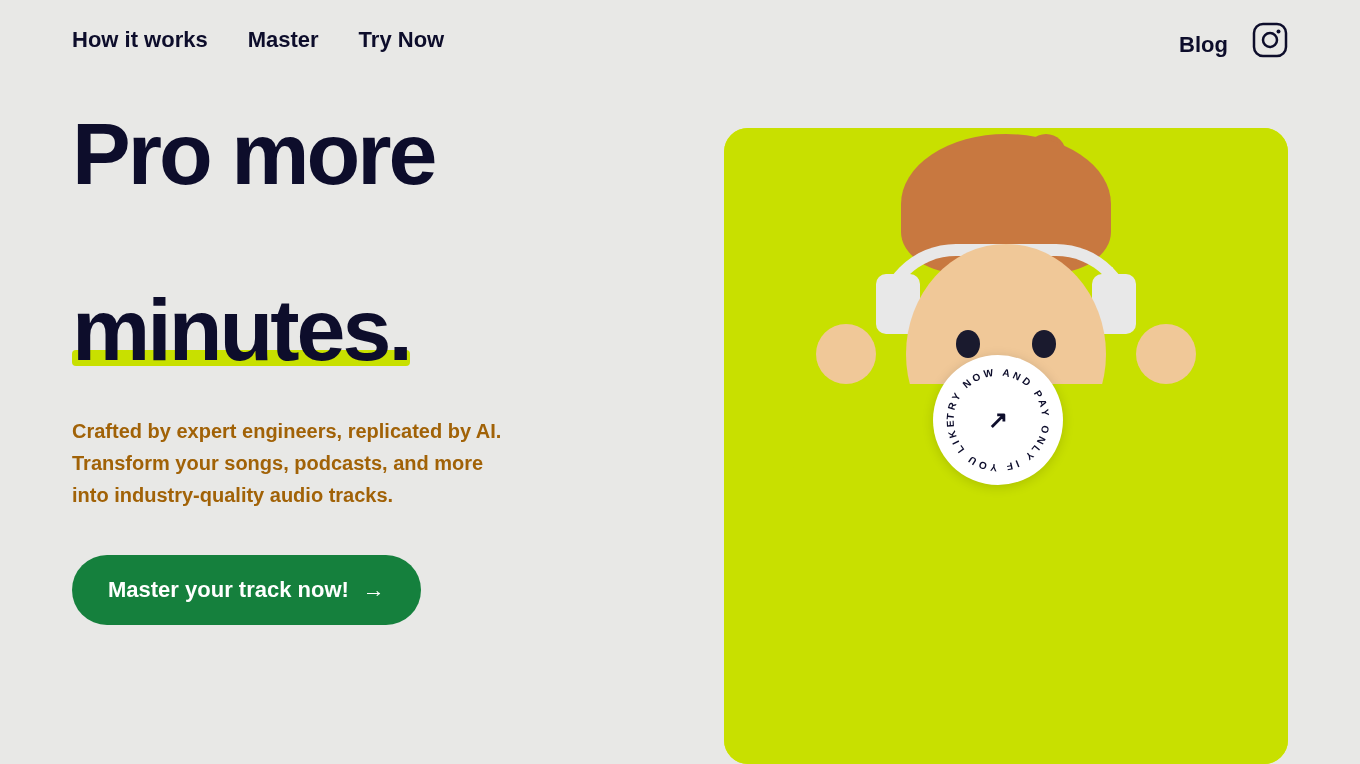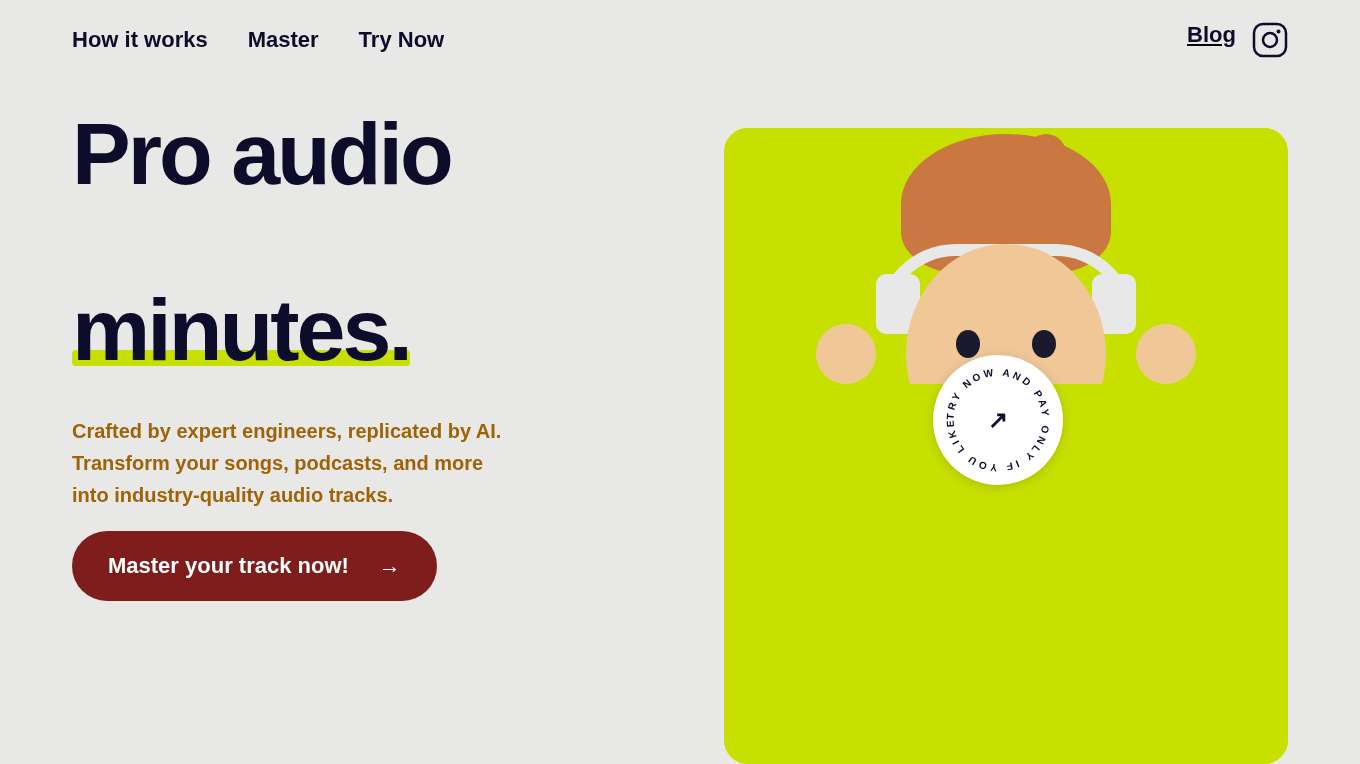--- a/index.html
+++ b/index.html
@@ -53,23 +53,22 @@
     .brand-name {
       font-size: 28px;
       font-weight: 700;
       color: #0d0d2b;
       letter-spacing: -0.5px;
     }
 
     .nav-right {
       margin-left: auto;
       display: flex;
-      align-items: flex-start;
-      gap: 16px;
-      text-decoration: underline;
+      align-items: flex-end;
+      gap: 24px;
     }
 
     .nav-blog {
       font-size: 22px;
       font-weight: 600;
       color: #0d0d2b;
       cursor: pointer;
     }
 
     .instagram-icon {
@@ -113,25 +112,25 @@
     .hero-subtitle {
       margin-top: 41px;
       font-size: 20px;
       font-weight: 700;
       color: #a16207;
       line-height: 1.6;
       max-width: 440px;
     }
 
     .cta-button {
-      margin-top: 20px;
+      margin-top: 44px;
       display: inline-flex;
       align-items: center;
-      gap: 30px;
-      background: #7f1d1d;
+      gap: 14px;
+      background: #15803d;
       color: #ffffff;
       border: none;
       border-radius: 50px;
       padding: 22px 36px;
       font-size: 22px;
       font-weight: 600;
       cursor: pointer;
       text-decoration: none;
     }
 
@@ -375,21 +374,21 @@
     <svg class="instagram-icon" viewBox="0 0 36 36" fill="none" xmlns="http://www.w3.org/2000/svg">
       <rect x="2" y="2" width="32" height="32" rx="9" stroke="#0d0d2b" stroke-width="2.5" fill="none"></rect>
       <circle cx="18" cy="18" r="7" stroke="#0d0d2b" stroke-width="2.5" fill="none"></circle>
       <circle cx="26.5" cy="9.5" r="2" fill="#0d0d2b"></circle>
     </svg>
   </div>
 </nav>
 
 <div class="hero-left">
   <h1 class="hero-title">
-    <span>Pro audio</span><br>
+    <span>Pro more</span><br>
     <br>
     <span class="minutes-line">
       <span>minutes.</span>
       <span class="minutes-underline"></span>
     </span>
   </h1>
 
   <p class="hero-subtitle">Crafted by expert engineers, replicated by AI. Transform your songs, podcasts, and more into industry-quality audio tracks.</p>
 
   <a class="cta-button">

